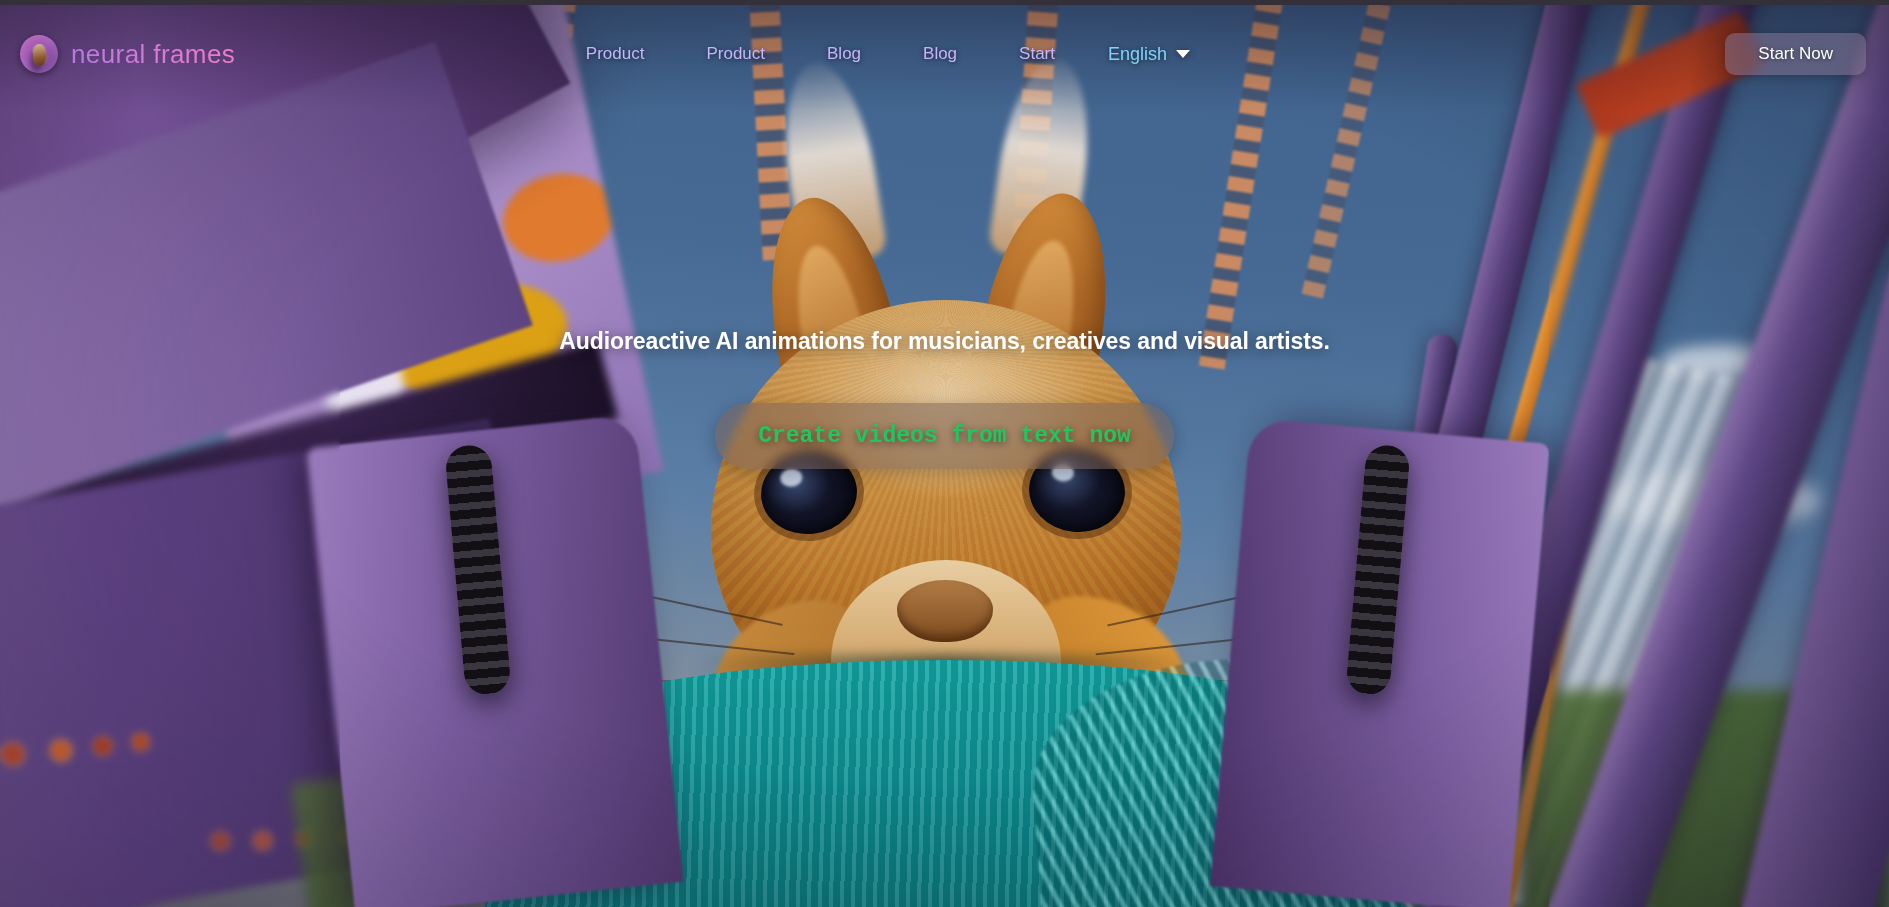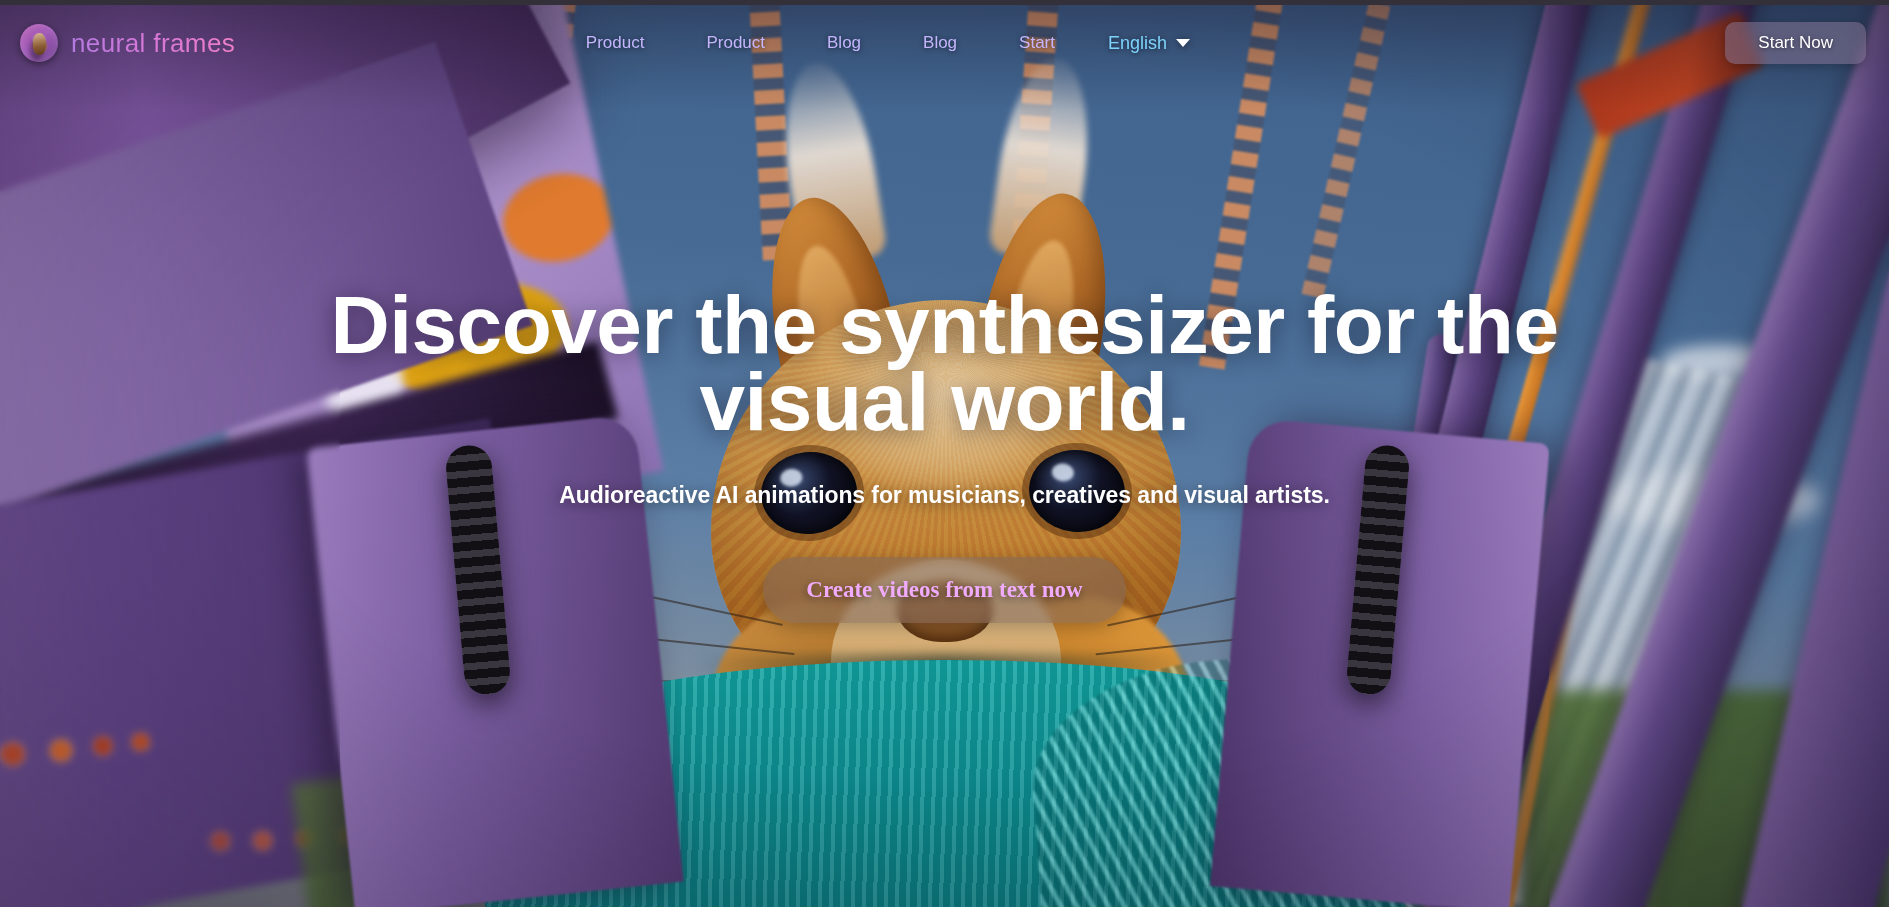--- a/index.html
+++ b/index.html
@@ -324,21 +324,21 @@
     background:radial-gradient(ellipse 78% 88% at 50% 46%,
        rgba(0,0,0,0) 46%, rgba(14,8,22,.34) 100%);
   }
   .top-shade {
     position:absolute; left:0; top:0; width:100%; height:110px;
     background:linear-gradient(180deg,rgba(18,10,28,.32),rgba(18,10,28,0));
   }
 
   
   .nav {
-    position:absolute; left:0; top:12px; width:100%; height:62px;
+    position:absolute; left:0; top:23px; width:100%; height:62px;
     display:flex; align-items:center; z-index:40;
   }
   .brand { display:flex; align-items:center; gap:13px; margin-left:20px; cursor:pointer; }
   .brand-avatar {
     width:38px; height:38px; border-radius:50%;
     background:
       radial-gradient(circle at 52% 58%, #b98a63 0%, #9d6f46 16%, transparent 30%),
       radial-gradient(circle at 50% 42%, #e0cfc2 0%, #cbb4a2 12%, transparent 26%),
       linear-gradient(140deg,#b95fb4 0%,#a05ab8 45%,#6d3f8d 100%);
     box-shadow:0 2px 7px rgba(0,0,0,.45), inset 0 0 10px rgba(255,255,255,.18);
@@ -400,22 +400,22 @@
     margin-top:42px; color:#fff; font-size:23px; font-weight:700;
     letter-spacing:-.1px;
     font-family:"Liberation Sans Narrow","Liberation Sans","DejaVu Sans Condensed","DejaVu Sans",sans-serif;
     font-stretch:condensed;
     text-shadow:0 2px 14px rgba(12,6,22,.5);
     text-align:center;
   }
   .cta-wrap { margin-top:48px; pointer-events:auto; }
   .cta {
     background:rgba(122,98,88,.55);
-    border:none; border-radius:34px; color:#f0abfc;
-    font-size:23px; font-weight:700; font-family:Liberation Serif, serif;
+    border:none; border-radius:34px; color:#22c55e;
+    font-size:23px; font-weight:700; font-family:Liberation Mono, monospace;
     padding:20px 43px; cursor:pointer;
     backdrop-filter:blur(4px);
     text-shadow:0 2px 9px rgba(0,0,0,.55);
     box-shadow:0 4px 18px rgba(0,0,0,.25);
   }
 </style>
 </head>
 <body>
 
 <div id="page">
@@ -522,24 +522,19 @@
       <span class="lang">
         <span class="lang-label">English</span>
         <span class="caret"></span>
       </span>
     </div>
 
     <button class="start-now">Start Now</button>
   </nav>
 
   <div class="hero">
-    <h1 class="headline">
-      <span>Discover the synthesizer for the</span>
-      <br>
-      <span>visual world.</span>
-    </h1>
     <p class="subhead">Audioreactive AI animations for musicians, creatives and visual artists.</p>
     <div class="cta-wrap">
       <button class="cta">Create videos from text now</button>
     </div>
   </div>
 
 </div>
 
 </body></html>

